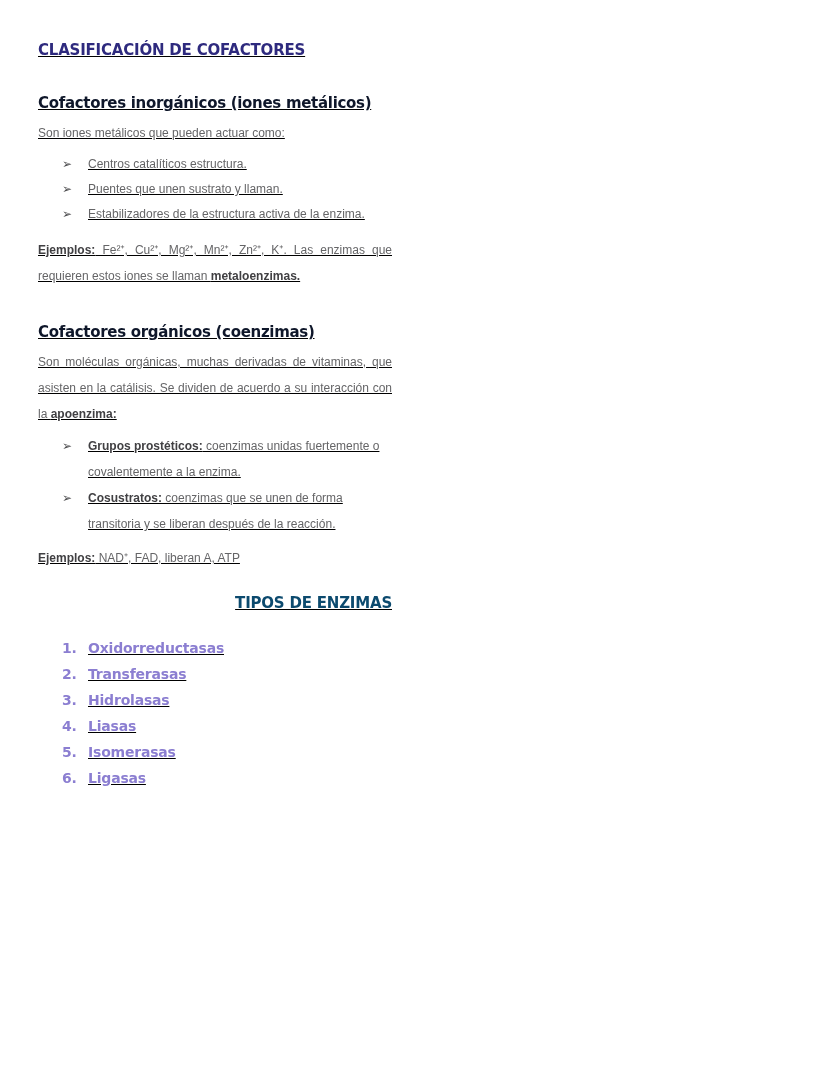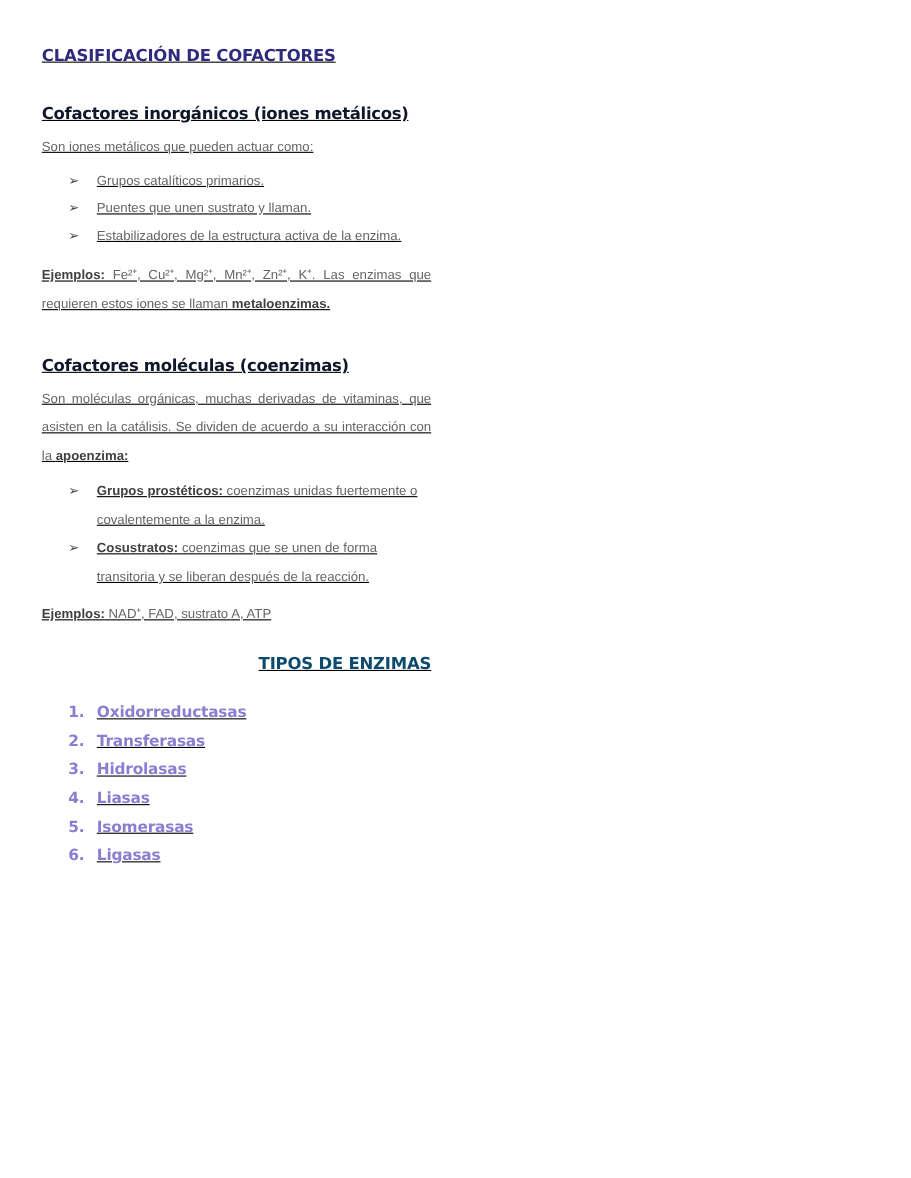--- a/index.html
+++ b/index.html
@@ -107,55 +107,55 @@
 
   <h1 class="doc-title">CLASIFICACIÓN DE COFACTORES</h1>
 
   <h2 class="section-heading">Cofactores inorgánicos (iones metálicos)</h2>
 
   <p class="body-par">Son iones metálicos que pueden actuar como:</p>
 
   <ul class="bullet-list">
     <li>
       <span class="bullet-marker">➢</span>
-      <span>Grupos catalíticos primarios.</span>
+      <span>Centros catalíticos estructura.</span>
     </li>
     <li>
       <span class="bullet-marker">➢</span>
       <span>Puentes que unen sustrato y llaman.</span>
     </li>
     <li>
       <span class="bullet-marker">➢</span>
       <span>Estabilizadores de la estructura activa de la enzima.</span>
     </li>
   </ul>
 
   <p class="body-par justified examples-par">
     <span class="bold-dark">Ejemplos:</span><span> Fe²⁺, Cu²⁺, Mg²⁺, Mn²⁺, Zn²⁺, K⁺. Las enzimas que requieren estos iones se llaman </span><span class="bold-dark">metaloenzimas.</span>
   </p>
 
-  <h2 class="section-heading">Cofactores moléculas (coenzimas)</h2>
+  <h2 class="section-heading">Cofactores orgánicos (coenzimas)</h2>
 
   <p class="body-par justified">
     <span>Son moléculas orgánicas, muchas derivadas de vitaminas, que asisten en la catálisis. Se dividen de acuerdo a su interacción con la </span><span class="bold-dark">apoenzima:</span>
   </p>
 
   <ul class="bullet-list wide">
     <li>
       <span class="bullet-marker">➢</span>
       <span class="bold-dark">Grupos prostéticos:</span><span> coenzimas unidas fuertemente o covalentemente a la enzima.</span>
     </li>
     <li>
       <span class="bullet-marker">➢</span>
       <span class="bold-dark">Cosustratos:</span><span> coenzimas que se unen de forma transitoria y se liberan después de la reacción.</span>
     </li>
   </ul>
 
   <p class="body-par examples-par2">
-    <span class="bold-dark">Ejemplos:</span><span> NAD⁺, FAD, sustrato A, ATP</span>
+    <span class="bold-dark">Ejemplos:</span><span> NAD⁺, FAD, liberan A, ATP</span>
   </p>
 
   <h2 class="doc-title centered-heading">TIPOS DE ENZIMAS</h2>
 
 
   <ol class="enzyme-list">
     <li>
       <span class="enzyme-num">1.</span>
       <span>Oxidorreductasas</span>
     </li>

